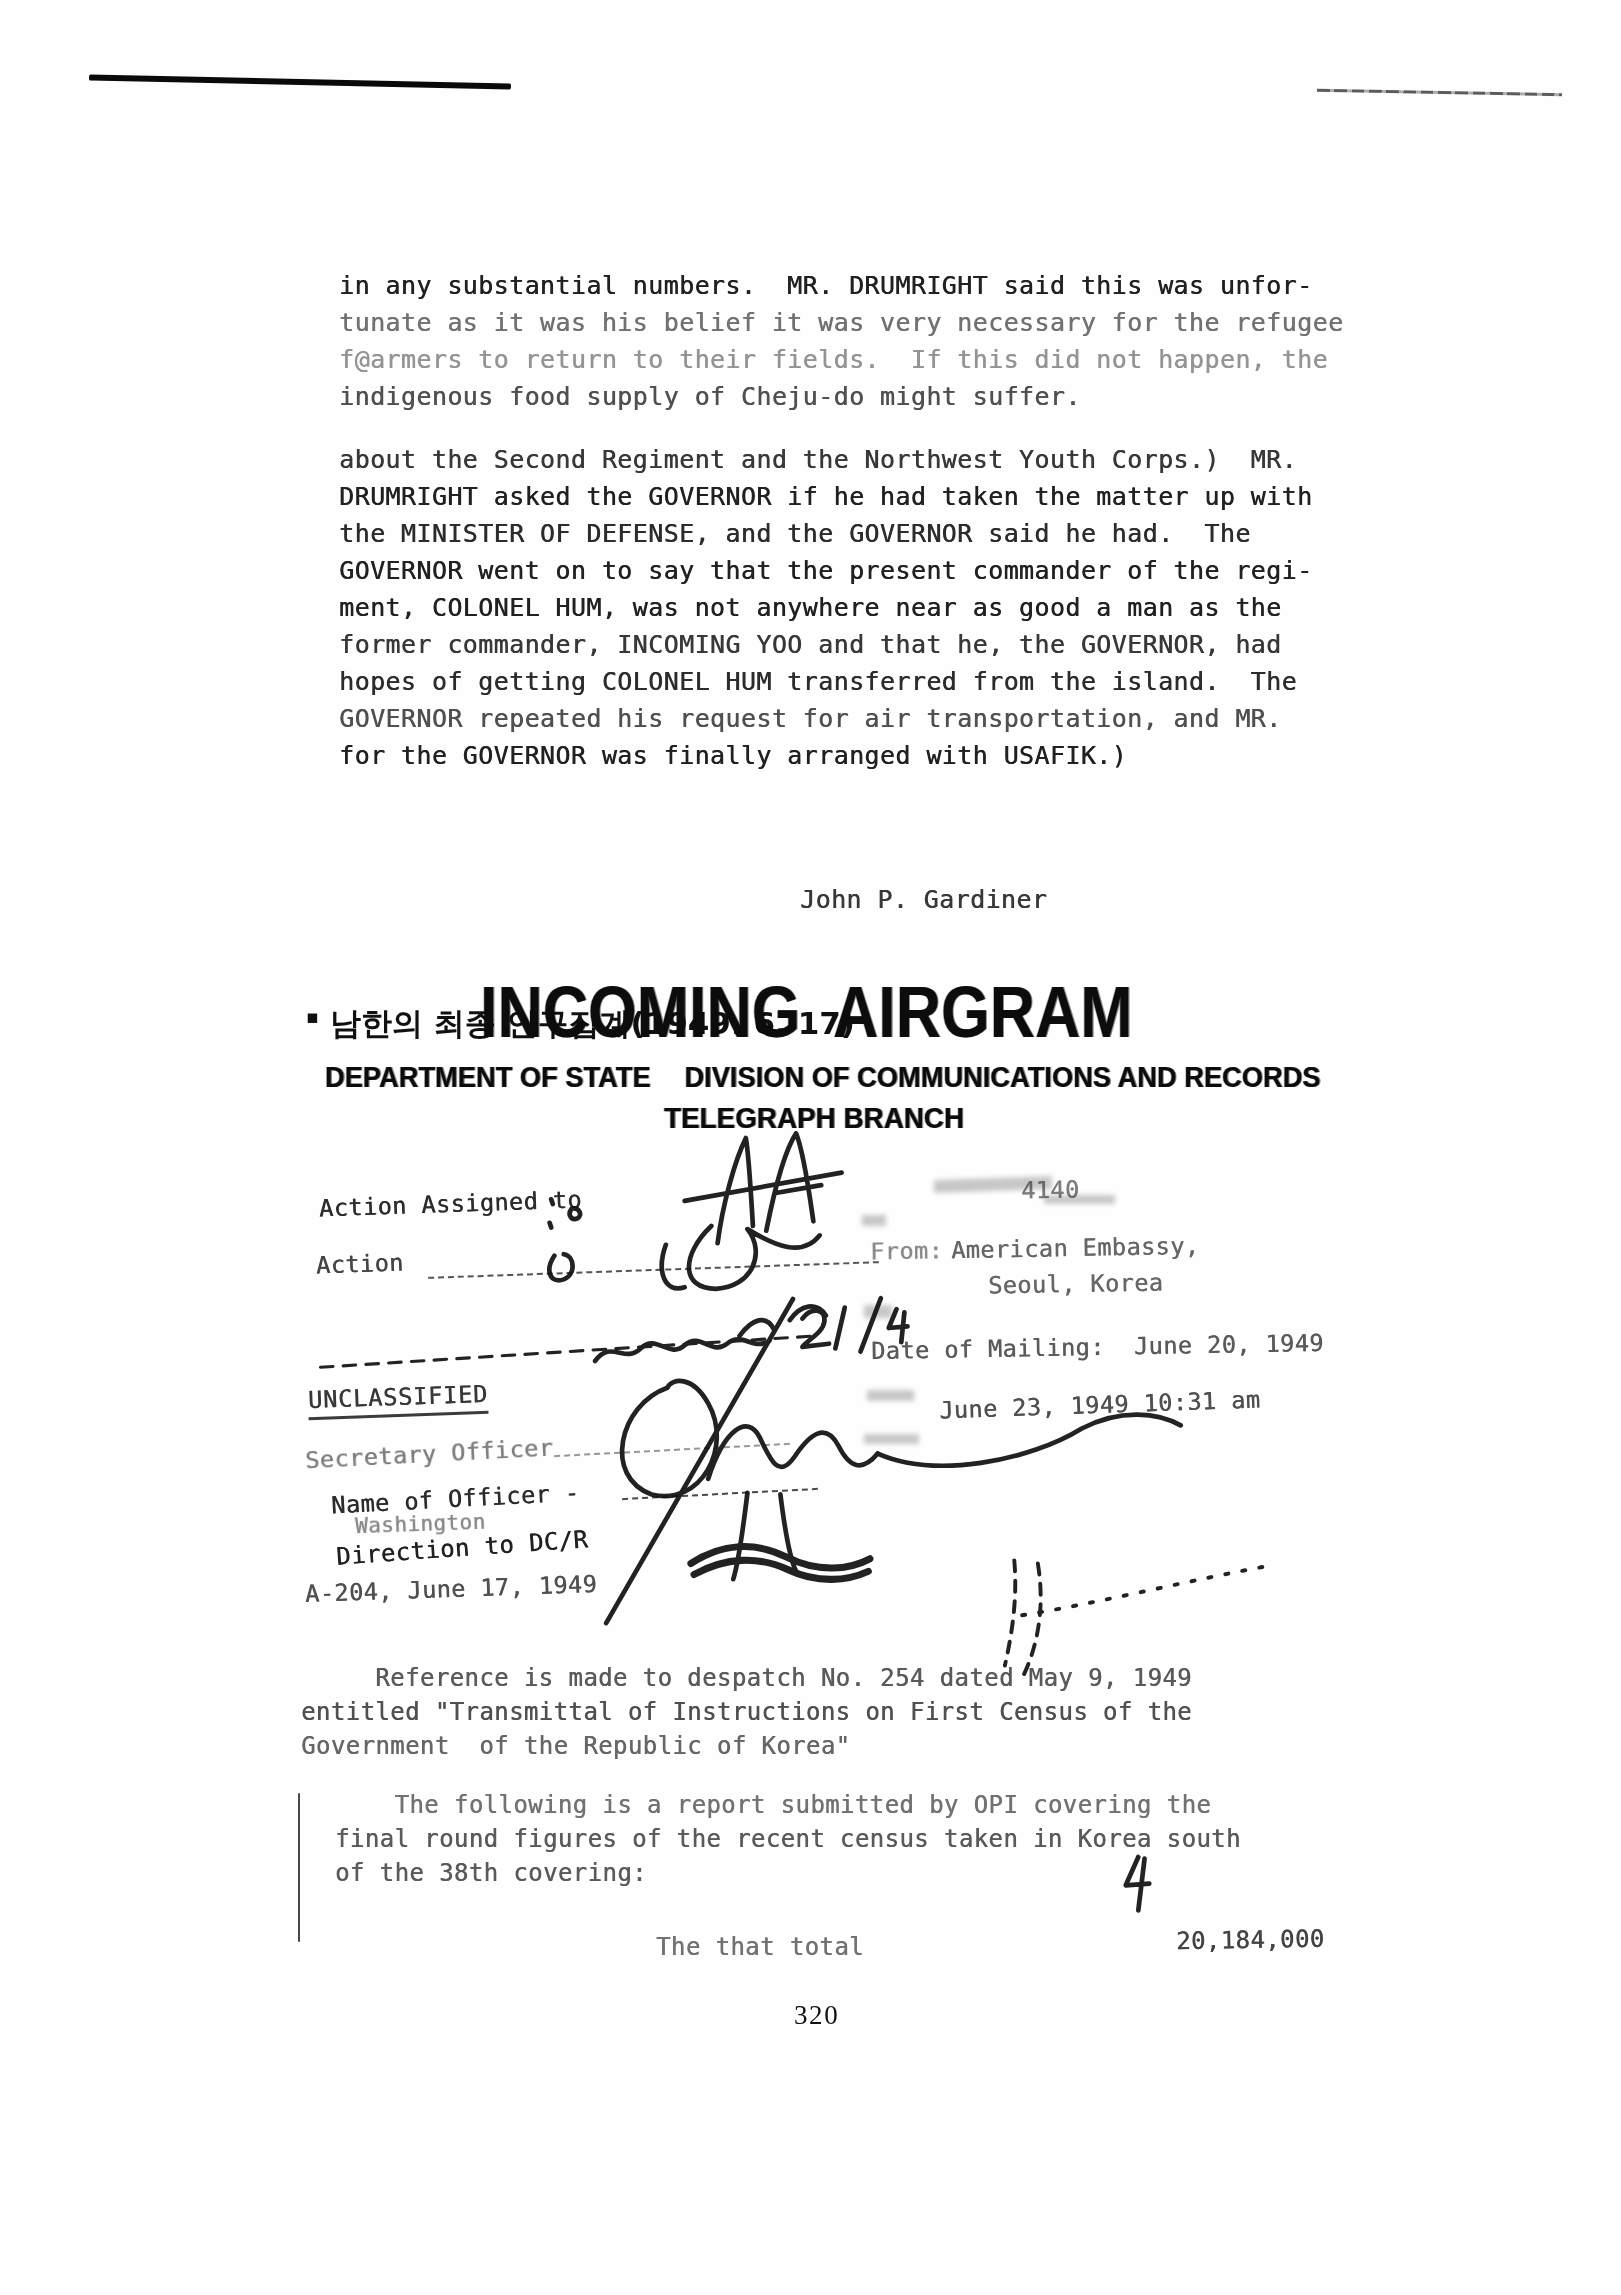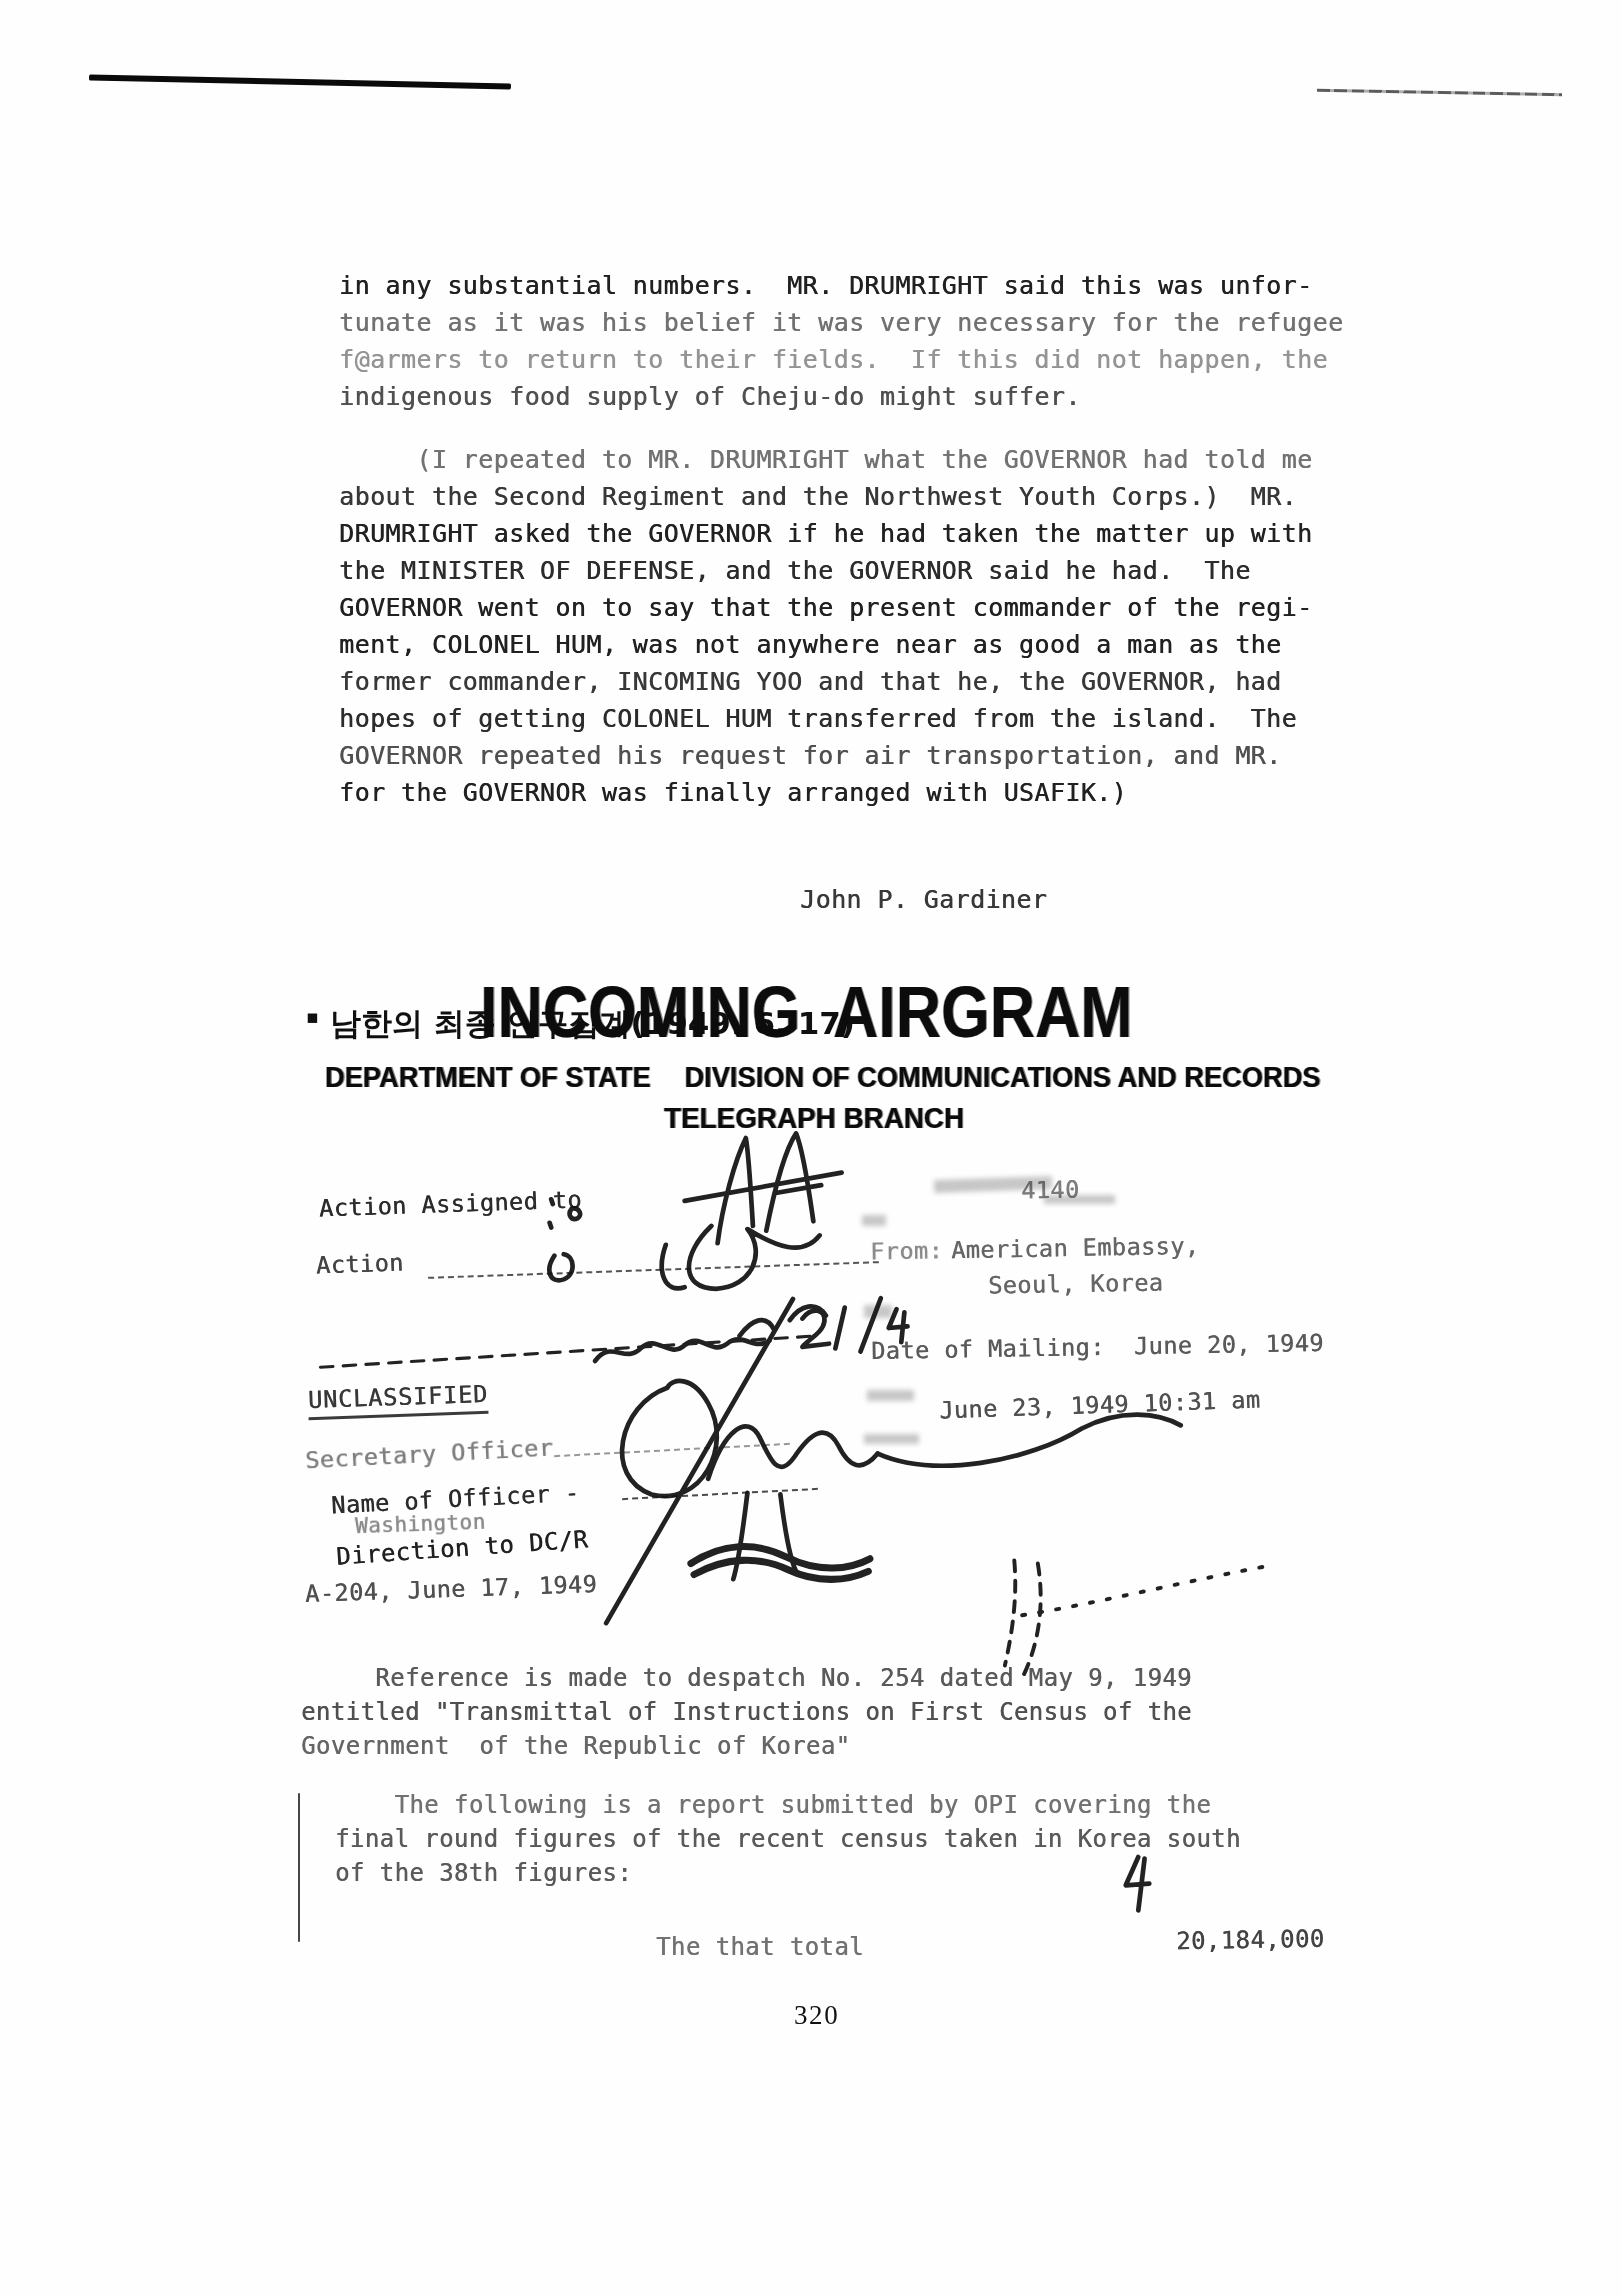--- a/index.html
+++ b/index.html
@@ -33,21 +33,20 @@
               background:repeating-linear-gradient(90deg,#333 0 12.6px,#999 12.6px 17.3px);"></div>
 
   <div class="abs" style="left:330px;top:267px;">
     <div class="tw f95">in any substantial numbers.  MR. DRUMRIGHT said this was unfor-</div>
     <div class="tw f60">tunate as it was his belief it was very necessary for the refugee</div>
     <div class="tw f45 blur1">f@armers to return to their fields.  If this did not happen, the</div>
     <div class="tw f75">indigenous food supply of Cheju-do might suffer.</div>
   </div>
 
   <div class="abs" style="left:330px;top:441px;">
-    <div class="tw f60">     (I repeated to MR. DRUMRIGHT what the GOVERNOR had told me</div>
     <div class="tw f85">about the Second Regiment and the Northwest Youth Corps.)  MR.</div>
     <div class="tw f95">DRUMRIGHT asked the GOVERNOR if he had taken the matter up with</div>
     <div class="tw f90">the MINISTER OF DEFENSE, and the GOVERNOR said he had.  The</div>
     <div class="tw f95">GOVERNOR went on to say that the present commander of the regi-</div>
     <div class="tw f95">ment, COLONEL HUM, was not anywhere near as good a man as the</div>
     <div class="tw f85">former commander, INCOMING YOO and that he, the GOVERNOR, had</div>
     <div class="tw f90">hopes of getting COLONEL HUM transferred from the island.  The</div>
     <div class="tw f75">GOVERNOR repeated his request for air transportation, and MR.</div>
     <div class="tw f95">for the GOVERNOR was finally arranged with USAFIK.)</div>
   </div>
@@ -99,21 +98,21 @@
   <div class="abs" style="left:301px;top:1661px;">
     <div class="tw31 f70">     Reference is made to despatch No. 254 dated May 9, 1949</div>
     <div class="tw31 f75">entitled "Transmittal of Instructions on First Census of the</div>
     <div class="tw31 f65">Government  of the Republic of Korea"</div>
   </div>
 
   <div class="abs rule" style="left:298px;top:1793px;width:2.4px;height:149px;opacity:.75;"></div>
   <div class="abs" style="left:302px;top:1788px;margin-left:33px;">
     <div class="tw31 f60">    The following is a report submitted by OPI covering the</div>
     <div class="tw31 f72 f70">final round figures of the recent census taken in Korea south</div>
-    <div class="tw31 f70">of the 38th figures:</div>
+    <div class="tw31 f70">of the 38th covering:</div>
   </div>
 
   <div class="abs tw31 f60" style="left:656px;top:1930px;">The that total</div>
   <div class="abs tw31 f80" style="left:1176px;top:1923px;transform:rotate(-1deg);">20,184,000</div>
 
   <div class="abs serifnum" style="left:794px;top:2000px;">320</div>
 
   <svg class="ink" width="1622" height="2295" viewBox="0 0 2066 2924">
     <g stroke="#101010" stroke-width="6" fill="none" stroke-linecap="round" stroke-linejoin="round" opacity=".92">
 

